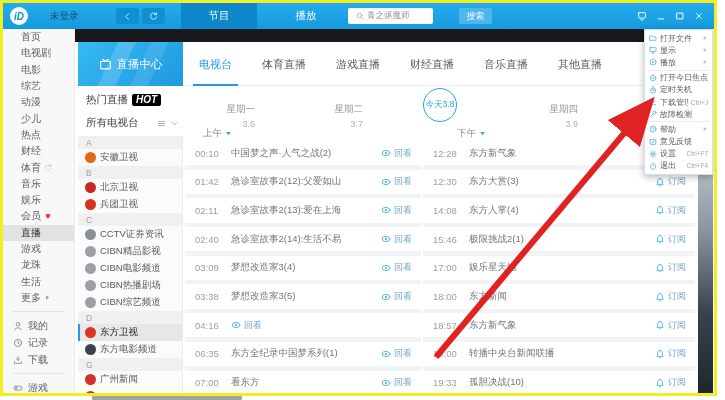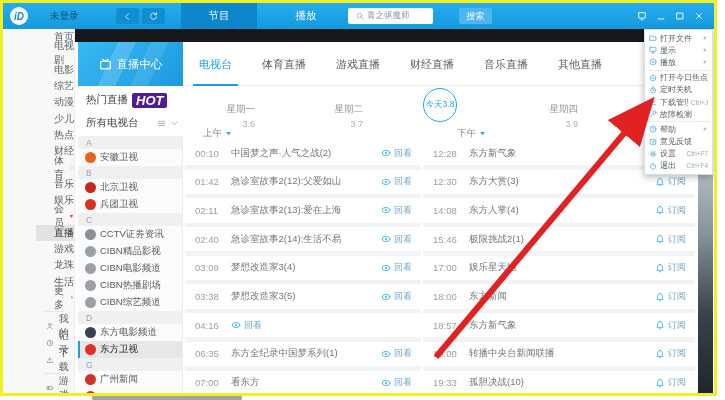--- a/index.html
+++ b/index.html
@@ -32,21 +32,21 @@
   .searchbox .ic{width:8px;height:8px;color:#9aa4aa;}
   .s-val{font-size:8.5px;color:#8d979e;white-space:nowrap;overflow:hidden;}
   .search-btn{position:absolute;left:456px;top:5px;width:33px;height:16px;background:#4db6ee;border-radius:2px;
     color:#eef8ff;font-size:9px;display:flex;align-items:center;justify-content:center;}
   .win-controls{position:absolute;right:8px;top:5px;height:16px;display:flex;gap:4px;color:#fff;}
   .win-btn{width:15px;height:16px;display:flex;align-items:center;justify-content:center;}
   .win-btn .ic{width:10px;height:10px;}
 
   
   .sidebar{position:absolute;left:3px;top:29px;width:72px;height:364px;background:#f8f8f8;
-    border-right:1px solid #ebebeb;z-index:5;overflow:hidden;padding-left:33px;}
+    border-right:1px solid #ebebeb;z-index:5;overflow:hidden;}
   .side-item{height:16.3px;display:flex;align-items:center;gap:3px;padding-left:18px;font-size:10px;color:#5a6066;}
   .side-item.selected{background:#e2e2e2;color:#1f2428;}
   .side-item .badge{width:8px;height:8px;color:#c0c4c8;}
   .side-item .badge.heart{color:#e64545;}
   .side-item .more{width:7px;height:7px;color:#9aa0a6;}
   .side-sep{height:1px;background:#e6e6e6;margin:5px 9px;}
   .side-tool,.side-bottom{height:17px;display:flex;align-items:center;gap:5px;padding-left:10px;font-size:10px;color:#5a6066;}
   .side-tool .ic,.side-bottom .ic{width:10px;height:10px;color:#8a9096;}
 
   
@@ -64,21 +64,21 @@
   .lc-title-box .ic{width:13px;height:13px;}
   .lc-title{font-size:11.5px;position:relative;}
   .lc-tabs{position:absolute;left:122px;top:0;height:44px;display:flex;align-items:center;gap:26px;}
   .lc-tab{position:relative;height:44px;display:flex;align-items:center;font-size:11px;color:#565c62;padding:0 2px;}
   .lc-tab.active{color:#1e9de4;}
   .lc-tab.active::after{content:"";position:absolute;left:-4px;right:-4px;bottom:0;height:2px;background:#1e9de4;}
 
   
   .hot-row{position:absolute;left:3px;top:47px;width:105px;height:22px;display:flex;align-items:center;gap:4px;padding-left:8px;}
   .hot-label{font-size:10.5px;color:#3c4248;}
-  .hot-badge{background:#4c1d95;color:#fff;font-size:13px;font-weight:bold;font-style:italic;
+  .hot-badge{background:#000000;color:#fff;font-size:10px;font-weight:bold;font-style:italic;
     padding:1px 4px;border-radius:2px;line-height:1;}
   .allch-row{position:absolute;left:3px;top:71px;width:105px;height:20px;display:flex;align-items:center;padding-left:8px;}
   .allch-label{font-size:10.5px;color:#3c4248;flex:1;}
   .allch-row .ic{width:9px;height:9px;color:#9aa0a6;margin-right:4px;}
 
   
   .channel-list{position:absolute;left:3px;top:94px;width:105px;height:257px;overflow:hidden;
     background:#fbfbfb;border-right:1px solid #ececec;}
   .ch-letter{height:13px;display:flex;align-items:center;padding-left:8px;font-size:8.5px;color:#9aa2a8;background:#f0f0f0;}
   .ch-item{height:17px;display:flex;align-items:center;gap:4px;padding-left:7px;font-size:9.5px;color:#565c62;background:#fbfbfb;}
@@ -379,27 +379,27 @@
           </div>
           <div class="ch-item">
       <span class="ch-logo" style="background: rgb(154, 160, 166);"></span>
       <span class="ch-name">CIBN热播剧场</span>
           </div>
           <div class="ch-item">
       <span class="ch-logo" style="background: rgb(154, 160, 166);"></span>
       <span class="ch-name">CIBN综艺频道</span>
           </div>
           <div class="ch-letter">D</div>
-          <div class="ch-item">
-      <span class="ch-logo" style="background: rgb(58, 66, 80);"></span>
-      <span class="ch-name">东方电影频道</span>
-          </div>
           <div class="ch-item selected">
       <span class="ch-logo" style="background: rgb(224, 48, 40);"></span>
       <span class="ch-name">东方卫视</span>
+          </div>
+          <div class="ch-item">
+      <span class="ch-logo" style="background: rgb(58, 66, 80);"></span>
+      <span class="ch-name">东方电影频道</span>
           </div>
           <div class="ch-letter">G</div>
           <div class="ch-item">
       <span class="ch-logo" style="background: rgb(208, 52, 40);"></span>
       <span class="ch-name">广州新闻</span>
           </div>
           <div class="ch-item">
       <span class="ch-logo" style="background: rgb(208, 52, 40);"></span>
       <span class="ch-name"></span>
           </div>

